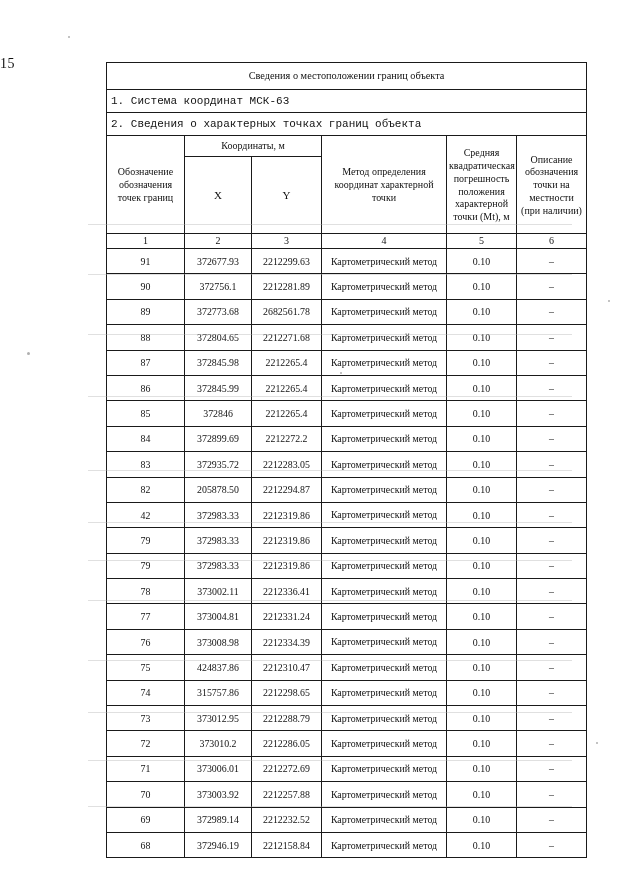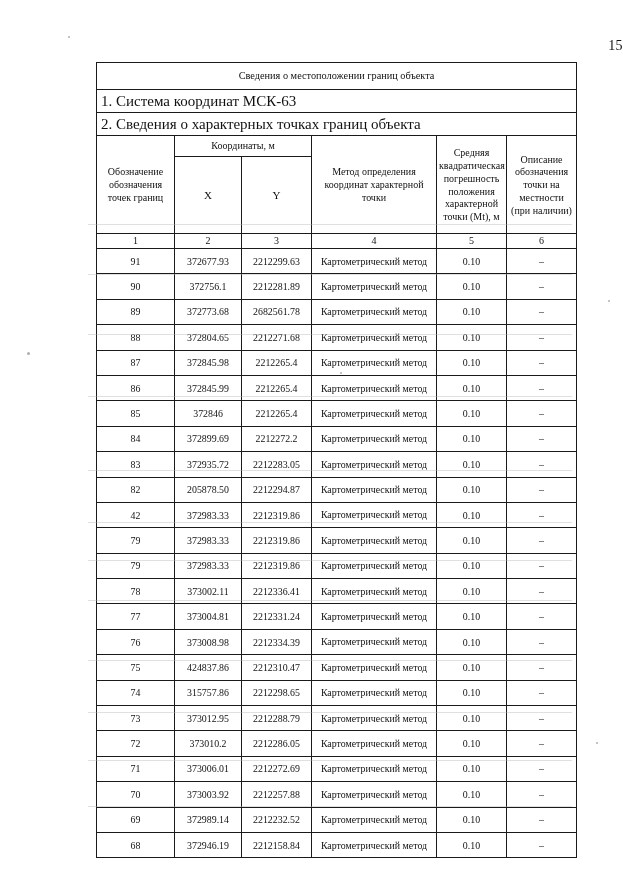--- a/index.html
+++ b/index.html
@@ -12,40 +12,40 @@
     height: 881px;
     position: relative;
     font-family: "Liberation Serif", "DejaVu Serif", serif;
     color: #111111;
     overflow: hidden;
   }
 
   
   #page-number {
     position: absolute;
-    top: 38px;
+    top: 56px;
     left: 0;
     width: 623px;
-    text-align: right;
+    text-align: left;
     font-size: 14px;
     letter-spacing: 0.4px;
   }
 
   
   .speck {
     position: absolute;
     background: #6e6e6e;
     border-radius: 50%;
     opacity: 0.55;
   }
 
   
   #doc-table {
     position: absolute;
-    left: 96px;
+    left: 106px;
     top: 62px;
     width: 480px;
     border-collapse: collapse;
     table-layout: fixed;
     font-size: 9.6px;
     line-height: 1.12;
     border-radius: 17px;
   }
   #doc-table td {
     border: 1px solid #1a1a1a;
@@ -56,21 +56,22 @@
 
   .banner-cell {
     height: 26px;
     text-align: center !important;
     font-size: 10.3px;
   }
   .section-cell {
     height: 22px;
     text-align: left !important;
     padding-left: 4px !important;
-    font-size: 15px;
+    font-size: 11px;
+    font-family: Liberation Mono, monospace;
   }
 
   .hdr {
     font-size: 10px;
     line-height: 1.28;
     padding: 2px 2px !important;
   }
   .hdr-coords {
     height: 16px;
   }

